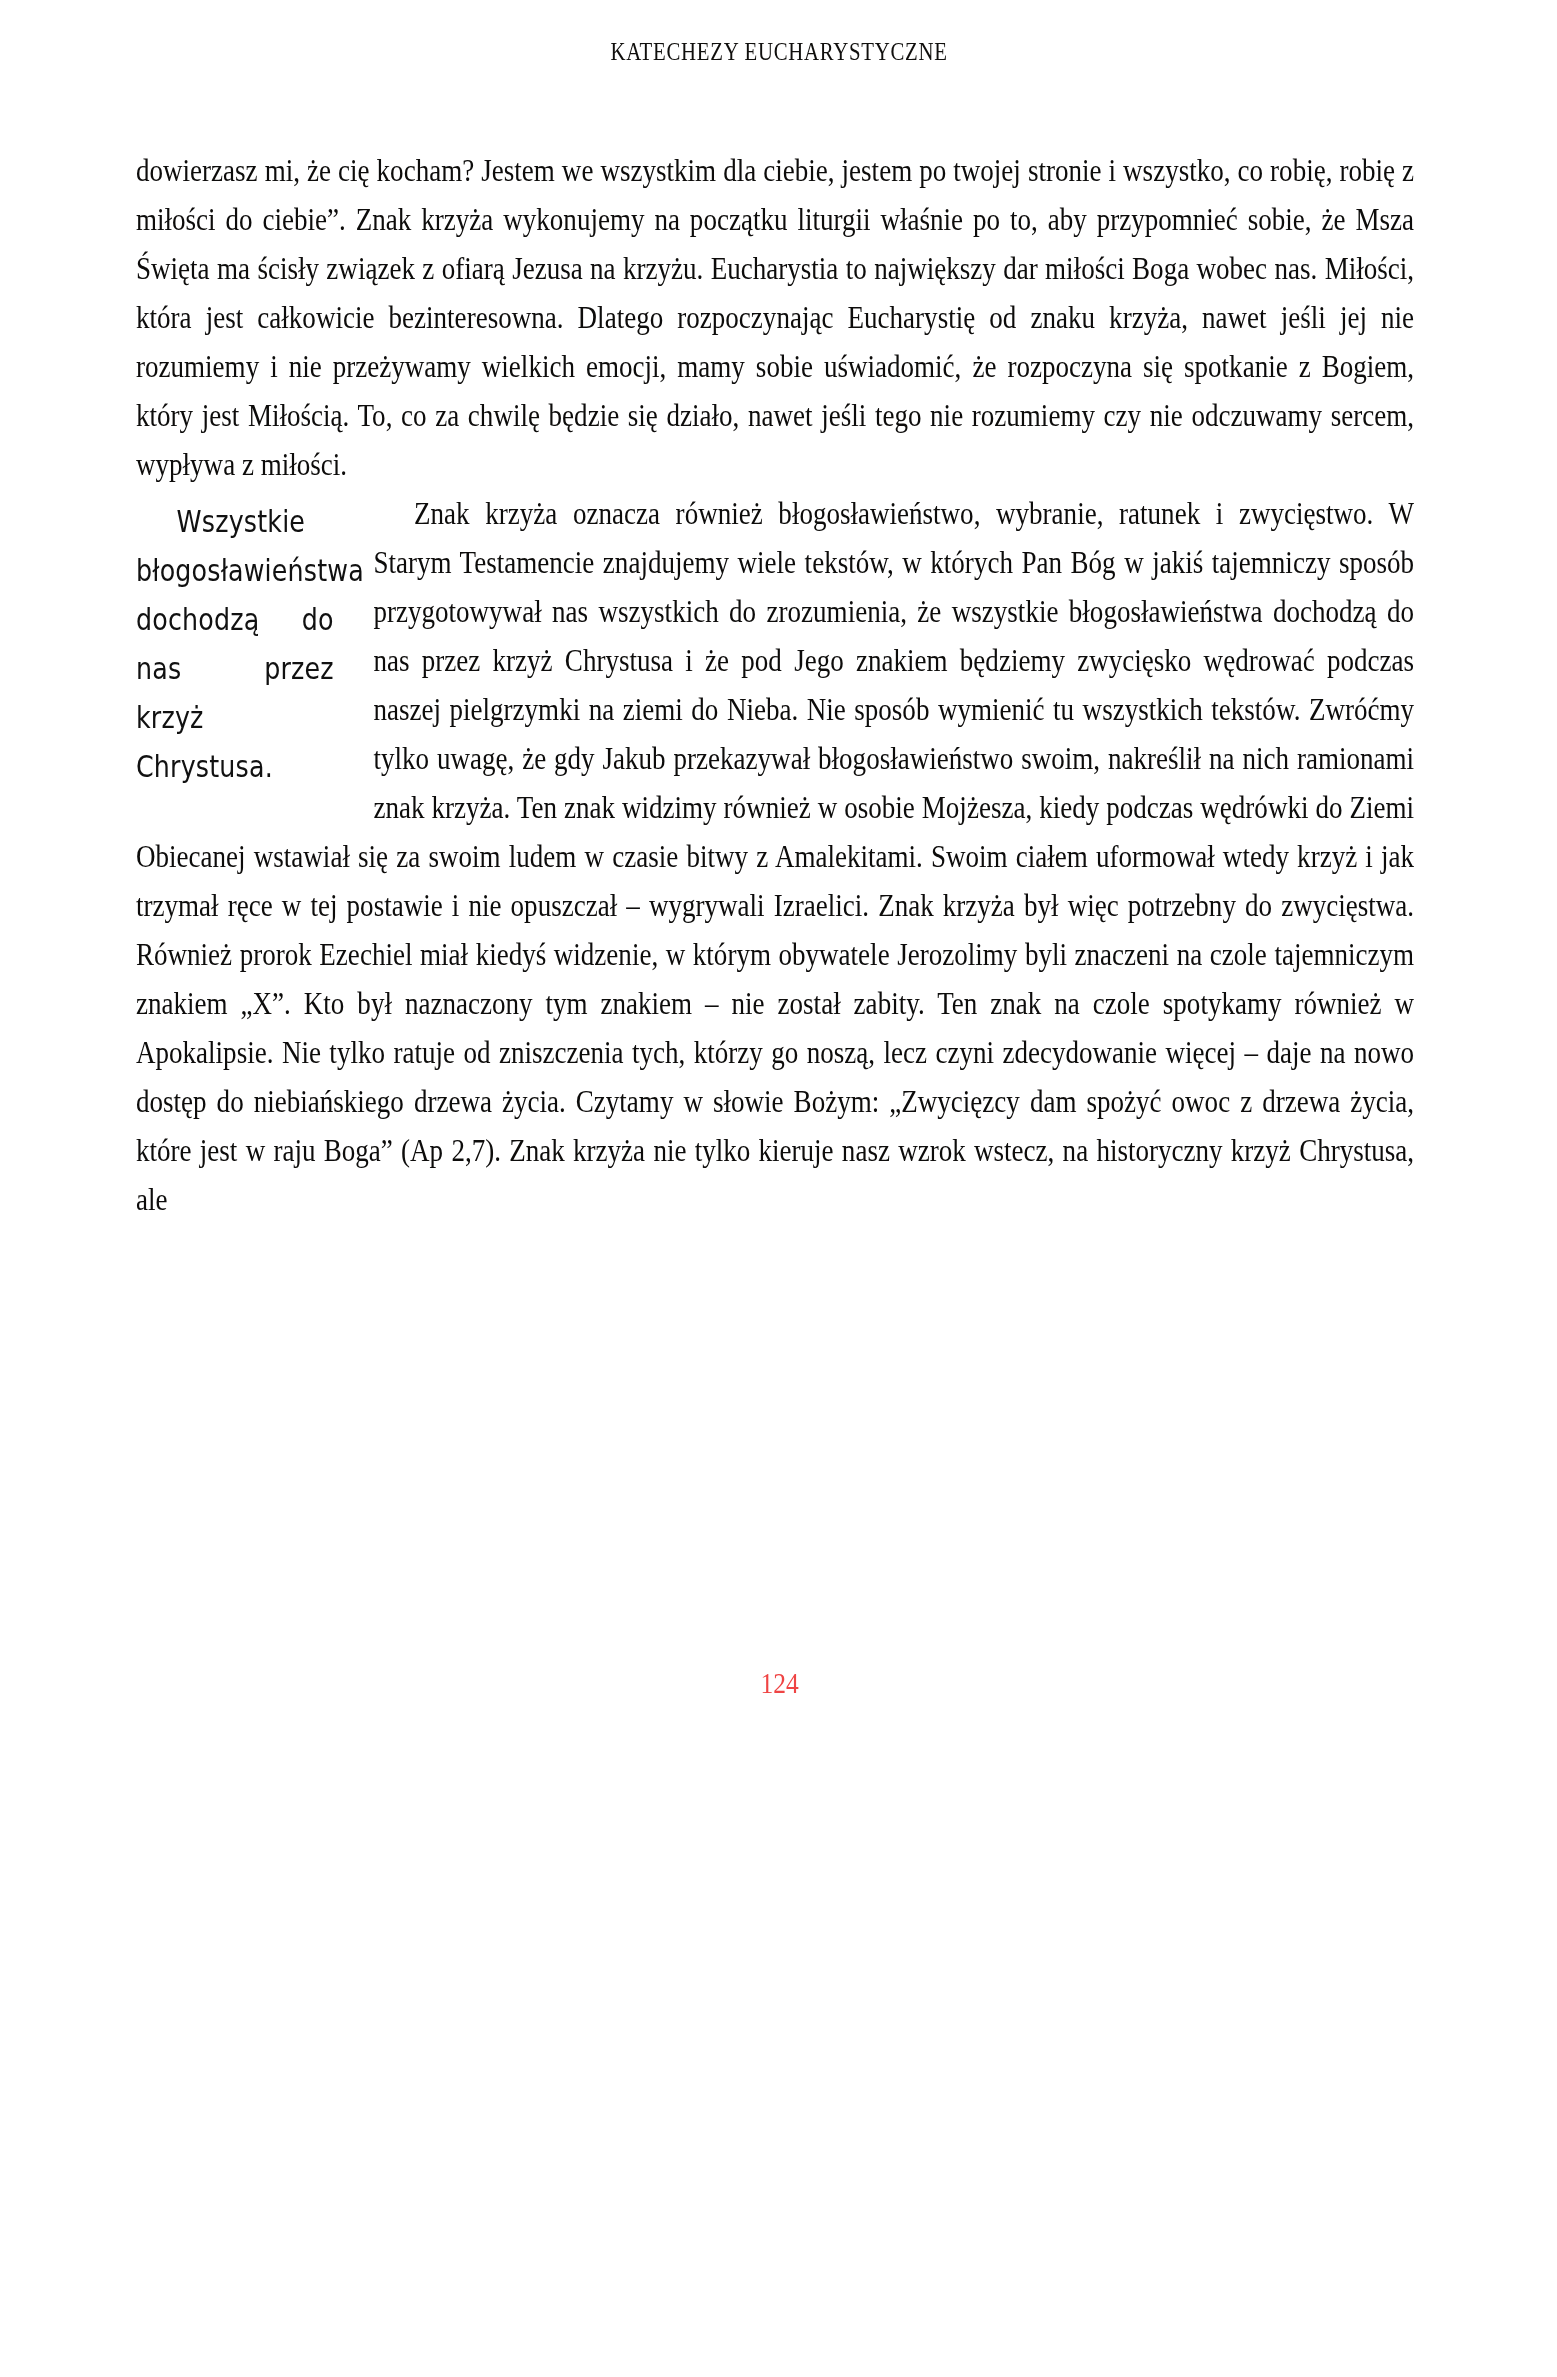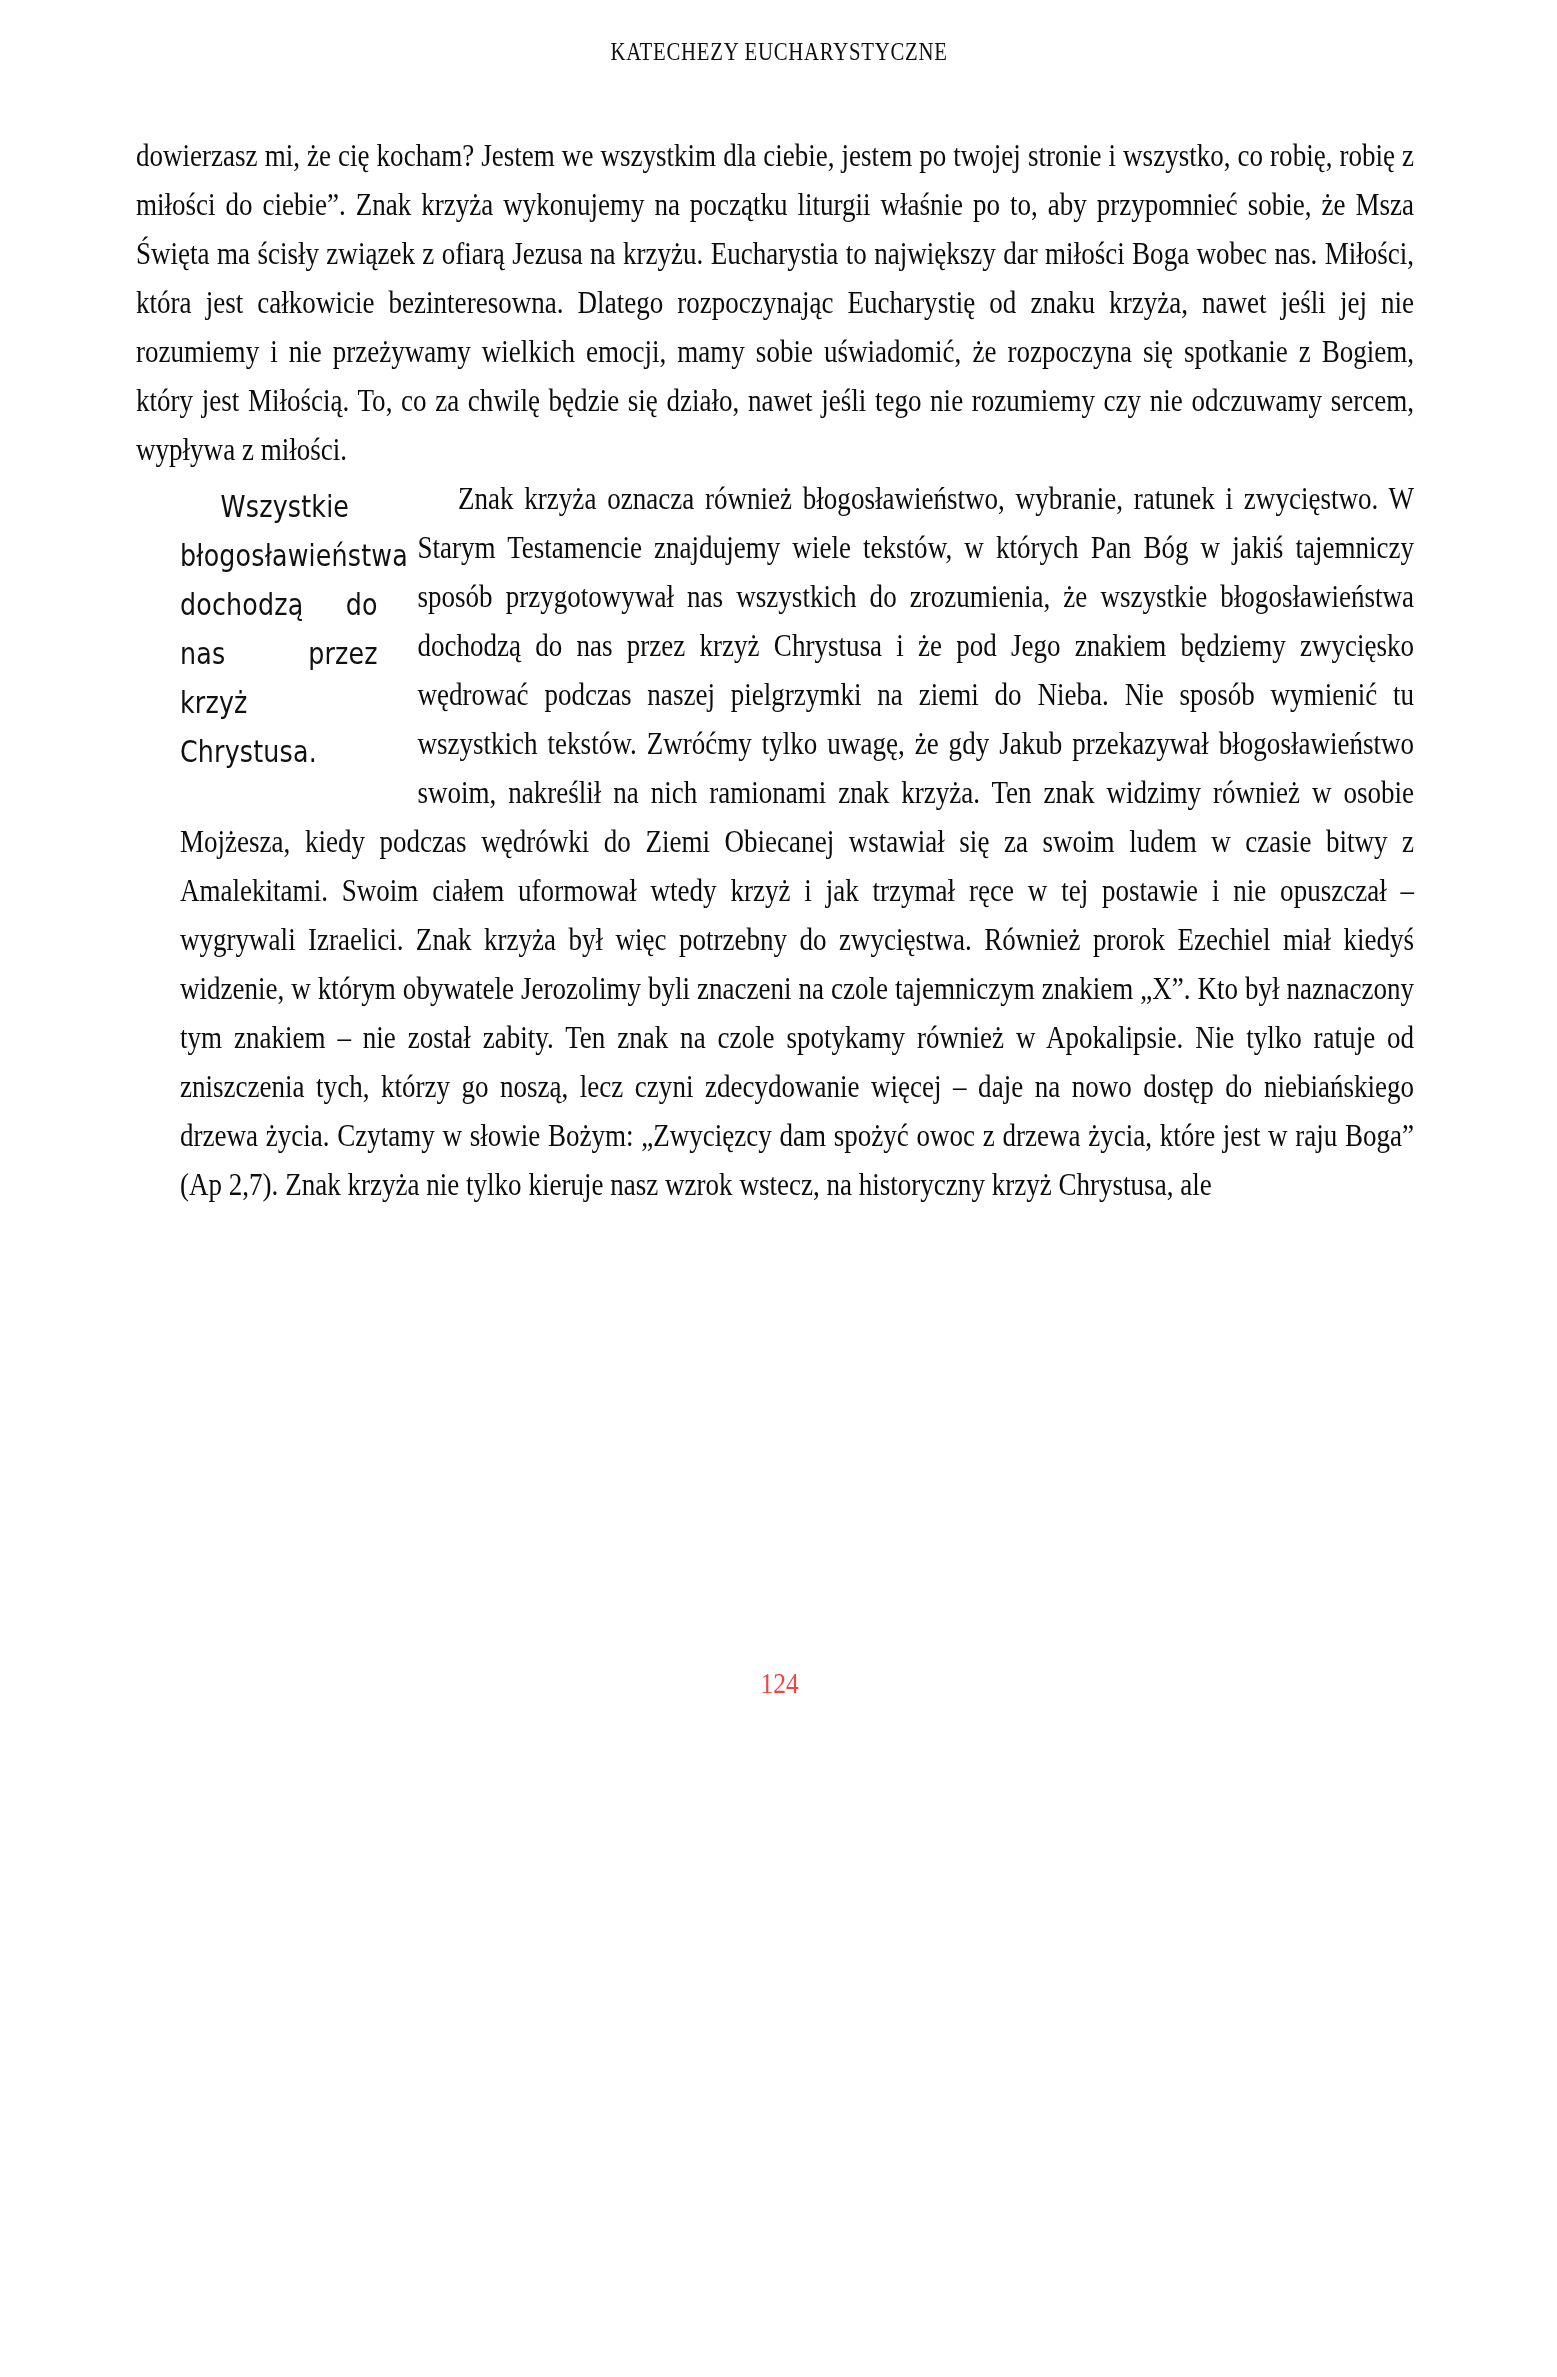--- a/index.html
+++ b/index.html
@@ -29,42 +29,41 @@
     letter-spacing: 0.9px;
     color: #100f0d;
     transform: scaleX(0.80);
     transform-origin: center top;
     white-space: nowrap;
   }
 
   
   .body-col {
     position: absolute;
-    top: 131px;
+    top: 146px;
     left: 136px;
     width: 1278px;
     font-family: "Liberation Serif", "DejaVu Serif", serif;
     font-size: 32px;
     line-height: 49px;
     color: #0d0c0b;
     text-align: justify;
     text-justify: inter-word;
     hyphens: manual;
     -webkit-hyphens: manual;
   }
 
   .body-col p {
     margin: 0;
     padding: 0;
     transform-origin: left top;
   }
 
   .body-col p.indent {
     text-indent: 48px;
-    margin-left: 44px;
   }
 
   
   .sq {
     display: block;
     transform: scaleX(0.845);
     transform-origin: left top;
     width: 118.35%;
   }
 

